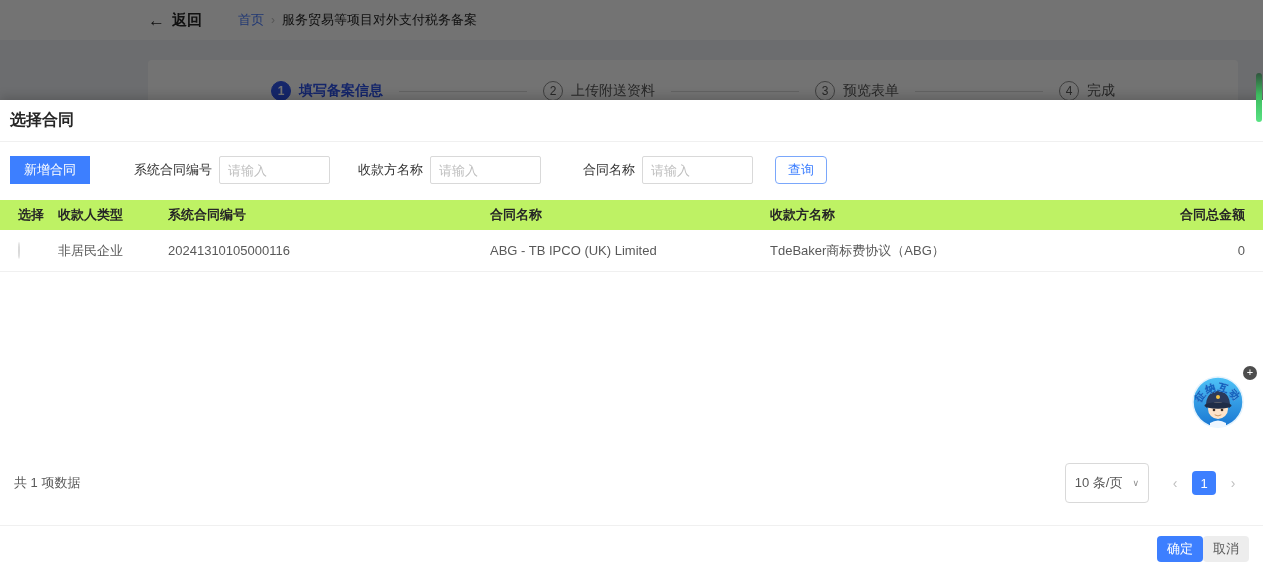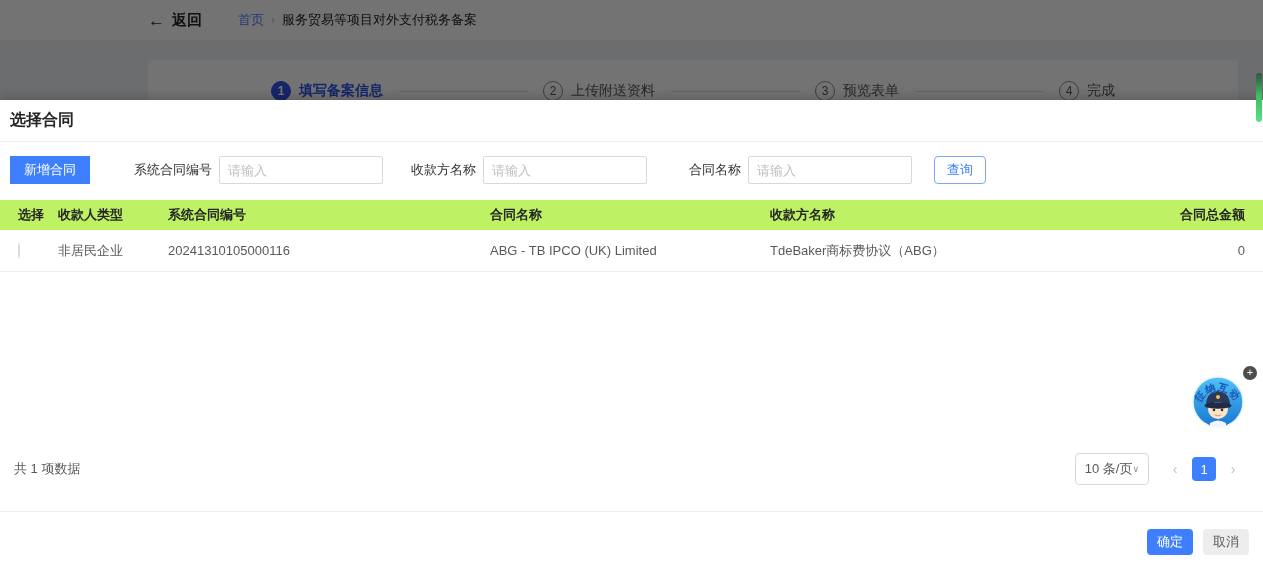--- a/index.html
+++ b/index.html
@@ -37,50 +37,50 @@
   .modal-header { height:42px; padding:0 10px; display:flex; align-items:center;
     border-bottom:1px solid #f0f0f0; }
   .modal-title { font-size:16px; font-weight:700; color:#262626; }
 
   .filter-bar { margin:14px 10px 0; display:flex; align-items:center; height:28px; }
   .btn-primary { background:#3D7FFF; color:#fff; border:none; border-radius:0; height:28px;
     padding:0 14px; font-size:13px; cursor:pointer; }
   .filter-group { display:flex; align-items:center; }
   .fg1 { margin-left:44px; } .fg2 { margin-left:28px; } .fg3 { margin-left:42px; }
   .filter-label { font-size:13px; color:#333; margin-right:7px; white-space:nowrap; }
-  .filter-input { width:164px; height:28px; border:1px solid #d9d9d9; border-radius:2px;
+  .filter-input { width:111px; height:28px; border:1px solid #d9d9d9; border-radius:2px;
     padding:0 8px; font-size:13px; color:#595959; outline:none; }
   .filter-input::placeholder { color:#bfbfbf; }
   .btn-outline { margin-left:22px; height:28px; padding:0 12px; background:#fff;
     border:1px solid #7aa7fb; color:#3D7FFF; border-radius:4px; font-size:13px; cursor:pointer; }
 
   .ctable { margin-top:16px; }
   .t-grid { display:grid; grid-template-columns:40px 110px 322px 280px 1fr 120px;
     padding:0 18px; align-items:center; }
   .t-head { height:30px; background:#bef264; font-size:13px; font-weight:700; color:#262626; }
   .t-row { height:42px; border-bottom:1px solid #f0f0f0; font-size:13px; color:#595959; cursor:pointer; }
   .cell-right { text-align:right; }
   .radio { width:14px; height:14px; border:1px solid #d9d9d9; border-radius:50%; background:#fff; cursor:pointer; }
 
   .spacer { flex:1; }
 
   .list-footer { display:flex; align-items:center; justify-content:space-between;
     padding:0 18px 0 14px; margin-bottom:28px; height:28px; }
   .total-text { font-size:13px; color:#595959; }
   .pager { display:flex; align-items:center; }
-  .page-size { display:flex; align-items:center; border:1px solid #d9d9d9; border-radius:4px;
-    height:32px; padding:0 9px; font-size:13px; color:#595959; cursor:pointer; background:#fff; }
+  .page-size { display:flex; align-items:center; gap:10px; border:1px solid #d9d9d9; border-radius:4px;
+    height:40px; padding:0 9px; font-size:13px; color:#595959; cursor:pointer; background:#fff; }
   .ps-chevron { font-size:9px; color:#8c8c8c; }
   .pg-arrow { color:#bfbfbf; font-size:14px; width:24px; text-align:center; cursor:pointer; }
   .pg-prev { margin-left:14px; }
   .pg-current { width:24px; height:24px; background:#3D7FFF; color:#fff; border-radius:4px;
     display:flex; align-items:center; justify-content:center; font-size:13px; margin:0 5px; cursor:pointer; }
 
-  .action-bar { height:60px; border-top:1px solid #f0f0f0; display:flex; align-items:center;
-    justify-content:flex-end; gap:10px; padding-right:14px; }
+  .action-bar { height:46px; border-top:1px solid #f0f0f0; display:flex; align-items:center;
+    justify-content:flex-end; padding-right:14px; }
   .btn-confirm { width:46px; height:26px; background:#3D7FFF; color:#fff; border:none;
     border-radius:4px; font-size:13px; cursor:pointer; }
   .btn-cancel { width:46px; height:26px; background:#ededed; color:#595959; border:none;
     border-radius:4px; font-size:13px; cursor:pointer; }
 
   
   .mascot { position:absolute; left:1192px; top:376px; width:52px; height:52px; z-index:20; cursor:pointer; }
   .mascot-badge { position:absolute; left:1243px; top:366px; width:14px; height:14px; border-radius:50%;
     background:#4d4d4d; color:#fff; font-size:11px; line-height:13px; text-align:center; z-index:21; cursor:pointer; }
   .scroll-thumb { position:absolute; right:1px; top:73px; width:6px; height:49px; border-radius:3px;

